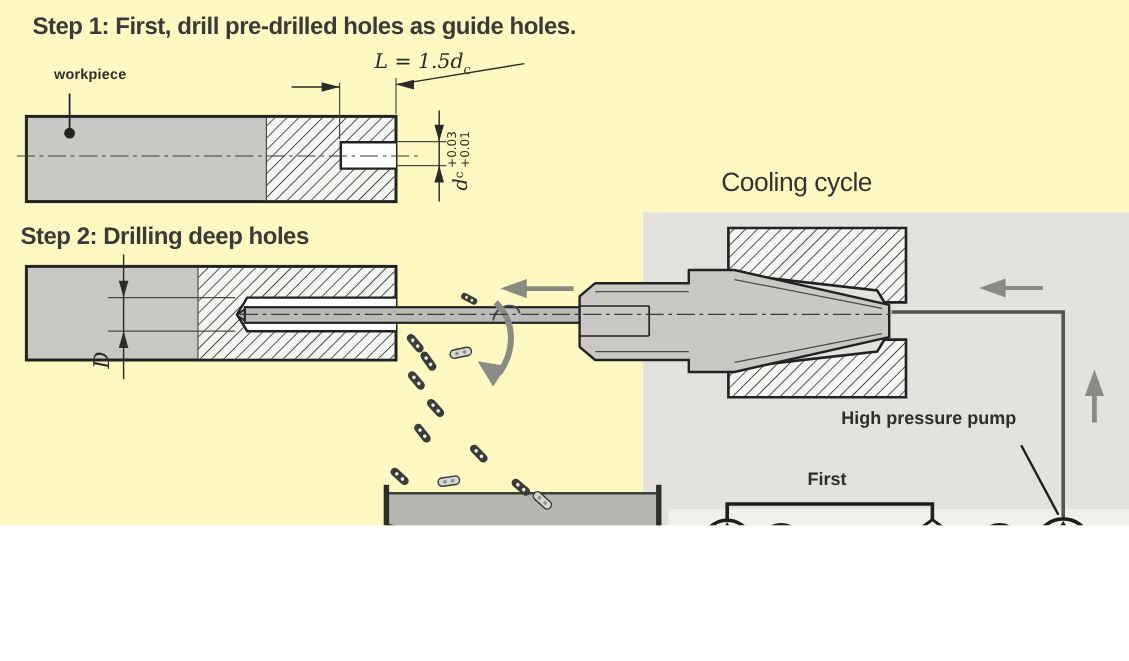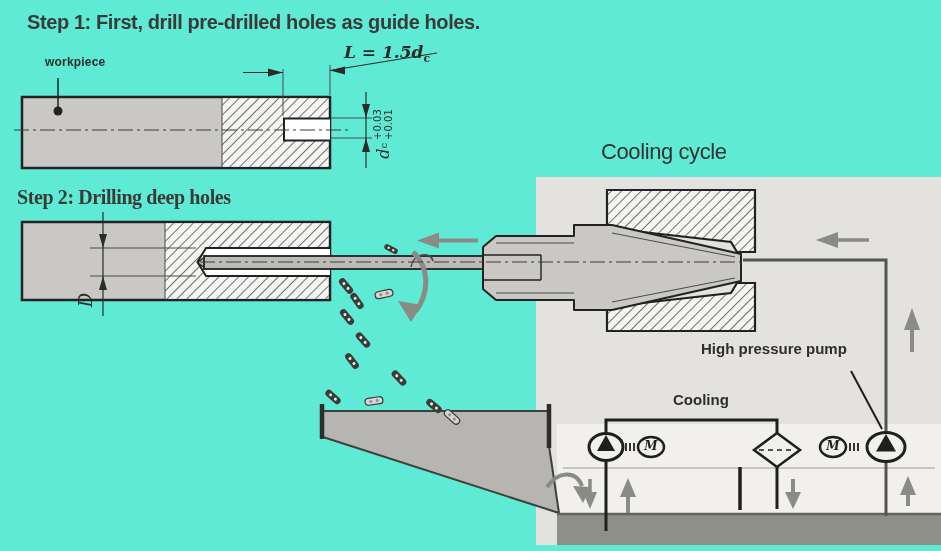--- a/index.html
+++ b/index.html
@@ -1,16 +1,16 @@
 <!DOCTYPE html>
 <html style="--panel: #e3e2de; --panel_light: #f1f0ec; --metal_gray: #c9c8c4; --chute_gray: #b6b5b1; --tank_gray: #8f8f89; --arrow_gray: #8b8b85; --line_dark: #242422;"><head>
 <meta charset="utf-8">
 <style>
   html,body{margin:0;padding:0;background:#ffffff;}
-  #stage{position:relative;width:941px;height:551px;background:#5eead4;overflow:hidden;
+  #stage{position:relative;width:941px;height:438px;background:#fef9c3;overflow:hidden;
          font-family:"Liberation Sans",sans-serif;}
   #art{position:absolute;left:0;top:0;}
   .txt{position:absolute;color:#3b3b39;white-space:nowrap;}
   .t-title{font-weight:bold;font-size:20px;letter-spacing:-0.4px;color:#3a3a38;}
   .t-cool{font-weight:normal;font-size:22px;letter-spacing:-0.4px;color:#323230;}
   .t-label{font-weight:bold;font-size:15px;color:#2e2e2c;}
   .t-wp{font-weight:bold;font-size:12px;letter-spacing:0.2px;color:#2e2e2c;}
   .t-dim{font-family:"DejaVu Serif",serif;font-style:italic;font-size:17px;color:#2b2b29;}
   .t-dim sub{font-size:11px;font-style:normal;}
   .rot{transform:rotate(-90deg);display:flex;align-items:center;justify-content:center;}
@@ -247,34 +247,34 @@
     <polygon points="628,478 620,497 636,497" class="gahead"></polygon>
     <line x1="793" y1="479" x2="793" y2="494" class="garrow" stroke-width="4"></line>
     <polygon points="793,509 785,492 801,492" class="gahead"></polygon>
     <line x1="908" y1="506" x2="908" y2="492" class="garrow" stroke-width="4"></line>
     <polygon points="908,476 900,495 916,495" class="gahead"></polygon>
   </g>
 </svg>
 
 <div class="txt t-title" style="left:27px;top:11px;">Step 1: First, drill pre-drilled holes as guide holes.</div>
 <div class="txt t-wp" style="left:45px;top:55px;">workpiece</div>
-<div class="txt t-dim" style="left:344px;top:42px;font-weight:bold;"><span>L = 1.5d</span><sub>c</sub></div>
+<div class="txt t-dim" style="left:312px;top:42px;"><span>L = 1.5d</span><sub>c</sub></div>
 
 <div class="txt rot" id="tol">
   <i>d</i>
       <sub>c</sub>
       <span class="tolstack">
         <span>+0.03</span>
         <span>+0.01</span>
       </span>
 </div>
 
-<div class="txt t-title" style="left:17px;top:186px;font-family:Liberation Serif, serif;">Step 2: Drilling deep holes</div>
+<div class="txt t-title" style="left:17px;top:186px;">Step 2: Drilling deep holes</div>
 <div class="txt t-dim rot" id="dlabel">D</div>
 
 <div class="txt t-cool" style="left:601px;top:139px;">Cooling cycle</div>
 <div class="txt t-label" style="left:701px;top:340px;">High pressure pump</div>
-<div class="txt t-label" style="left:673px;top:391px;">Cooling</div>
+<div class="txt t-label" style="left:673px;top:391px;">First</div>
 
 <div class="txt m-letter" style="left:639px;top:439px;">M</div>
 <div class="txt m-letter" style="left:821px;top:439px;">M</div>
 
 </div>
 
 </body></html>

